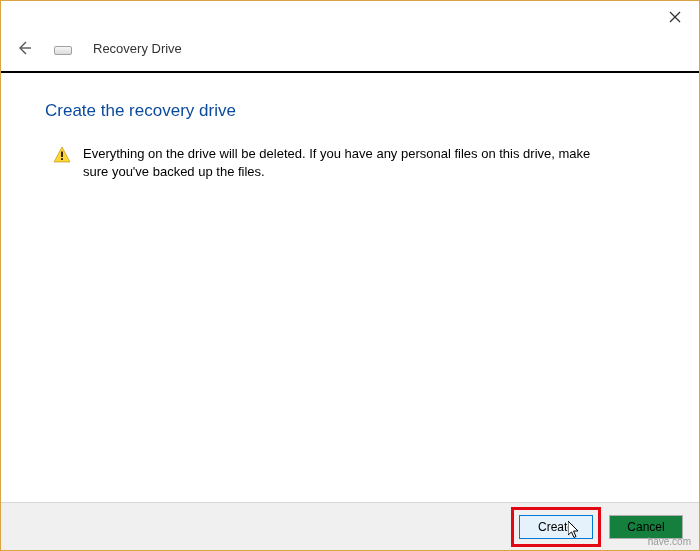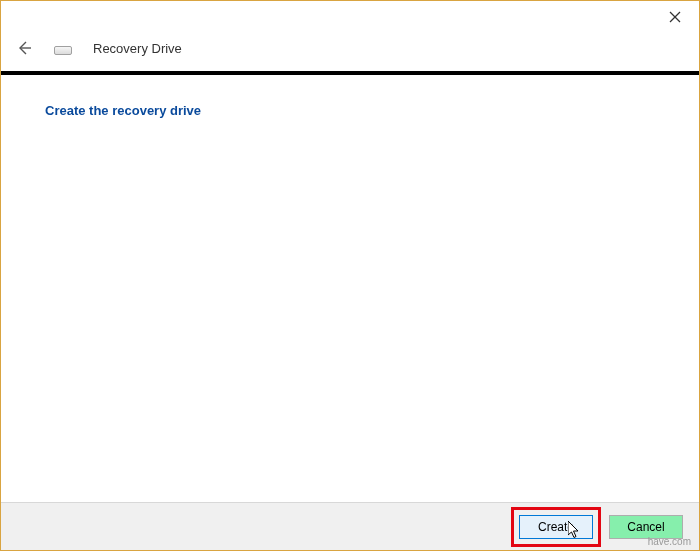--- a/index.html
+++ b/index.html
@@ -35,21 +35,21 @@
     }
     .close-btn svg {
       width: 12px;
       height: 12px;
     }
     .header-row {
       display: flex;
       align-items: center;
       gap: 21px;
       padding: 0 14px 14px 14px;
-      border-bottom: 4px solid #000000;
+      border-bottom: 2px solid #000000;
     }
     .back-arrow {
       width: 18px;
       height: 18px;
       display: flex;
       align-items: center;
       justify-content: center;
     }
     .drive-icon {
       width: 18px;
@@ -67,22 +67,22 @@
     }
     .window-title {
       font-size: 13px;
       color: #333;
     }
     .content-area {
       padding: 28px 44px 0 44px;
     }
     .heading {
       color: #0a4a9c;
-      font-size: 13px;
-      font-weight: 700;
+      font-size: 17px;
+      font-weight: 400;
       margin-bottom: 24px;
     }
     .warning-block {
       display: flex;
       gap: 12px;
       align-items: flex-start;
       padding-left: 8px;
     }
     .warning-icon {
       width: 18px;
@@ -106,21 +106,21 @@
       border-top: 1px solid #d8d8d8;
       display: flex;
       align-items: center;
       justify-content: flex-end;
       gap: 8px;
       padding-right: 16px;
     }
     .btn {
       min-width: 74px;
       height: 24px;
-      background: #86efac;
+      background: #15803d;
       border: 1px solid #adadad;
       font-family: inherit;
       font-size: 12px;
       color: #000;
       cursor: pointer;
       display: flex;
       align-items: center;
       justify-content: center;
       padding: 0 10px;
     }
@@ -170,20 +170,28 @@
   </div>
   <div class="drive-icon">
     <div class="drive-icon-body"></div>
   </div>
   <div class="window-title">Recovery Drive</div>
 </div>
 
 <div class="content-area">
   <h1 class="heading">Create the recovery drive</h1>
 
+  <div class="warning-block">
+    <svg class="warning-icon" viewBox="0 0 18 18">
+      <polygon points="9,1 17,16 1,16" fill="#ffd633" stroke="#b08900" stroke-width="0.6"></polygon>
+      <rect x="8.2" y="5.5" width="1.6" height="5.5" fill="#000"></rect>
+      <rect x="8.2" y="12.2" width="1.6" height="1.8" fill="#000"></rect>
+    </svg>
+    <div class="warning-text">Everything on the drive will be deleted. If you have any personal files on this drive, make sure you've backed up the files.</div>
+  </div>
 </div>
 
 <div class="footer-row">
   <div class="highlight-box">
     <button class="btn btn-primary" style="position:relative;">
       <span>Create</span>
       <svg class="cursor-overlay" style="left:48px; top:5px;" viewBox="0 0 13 18">
         <path d="M0,0 L0,14 L3.5,11 L6,16.5 L8,15.5 L5.5,10 L10,10 Z" fill="#fff" stroke="#000" stroke-width="1"></path>
       </svg>
     </button>

